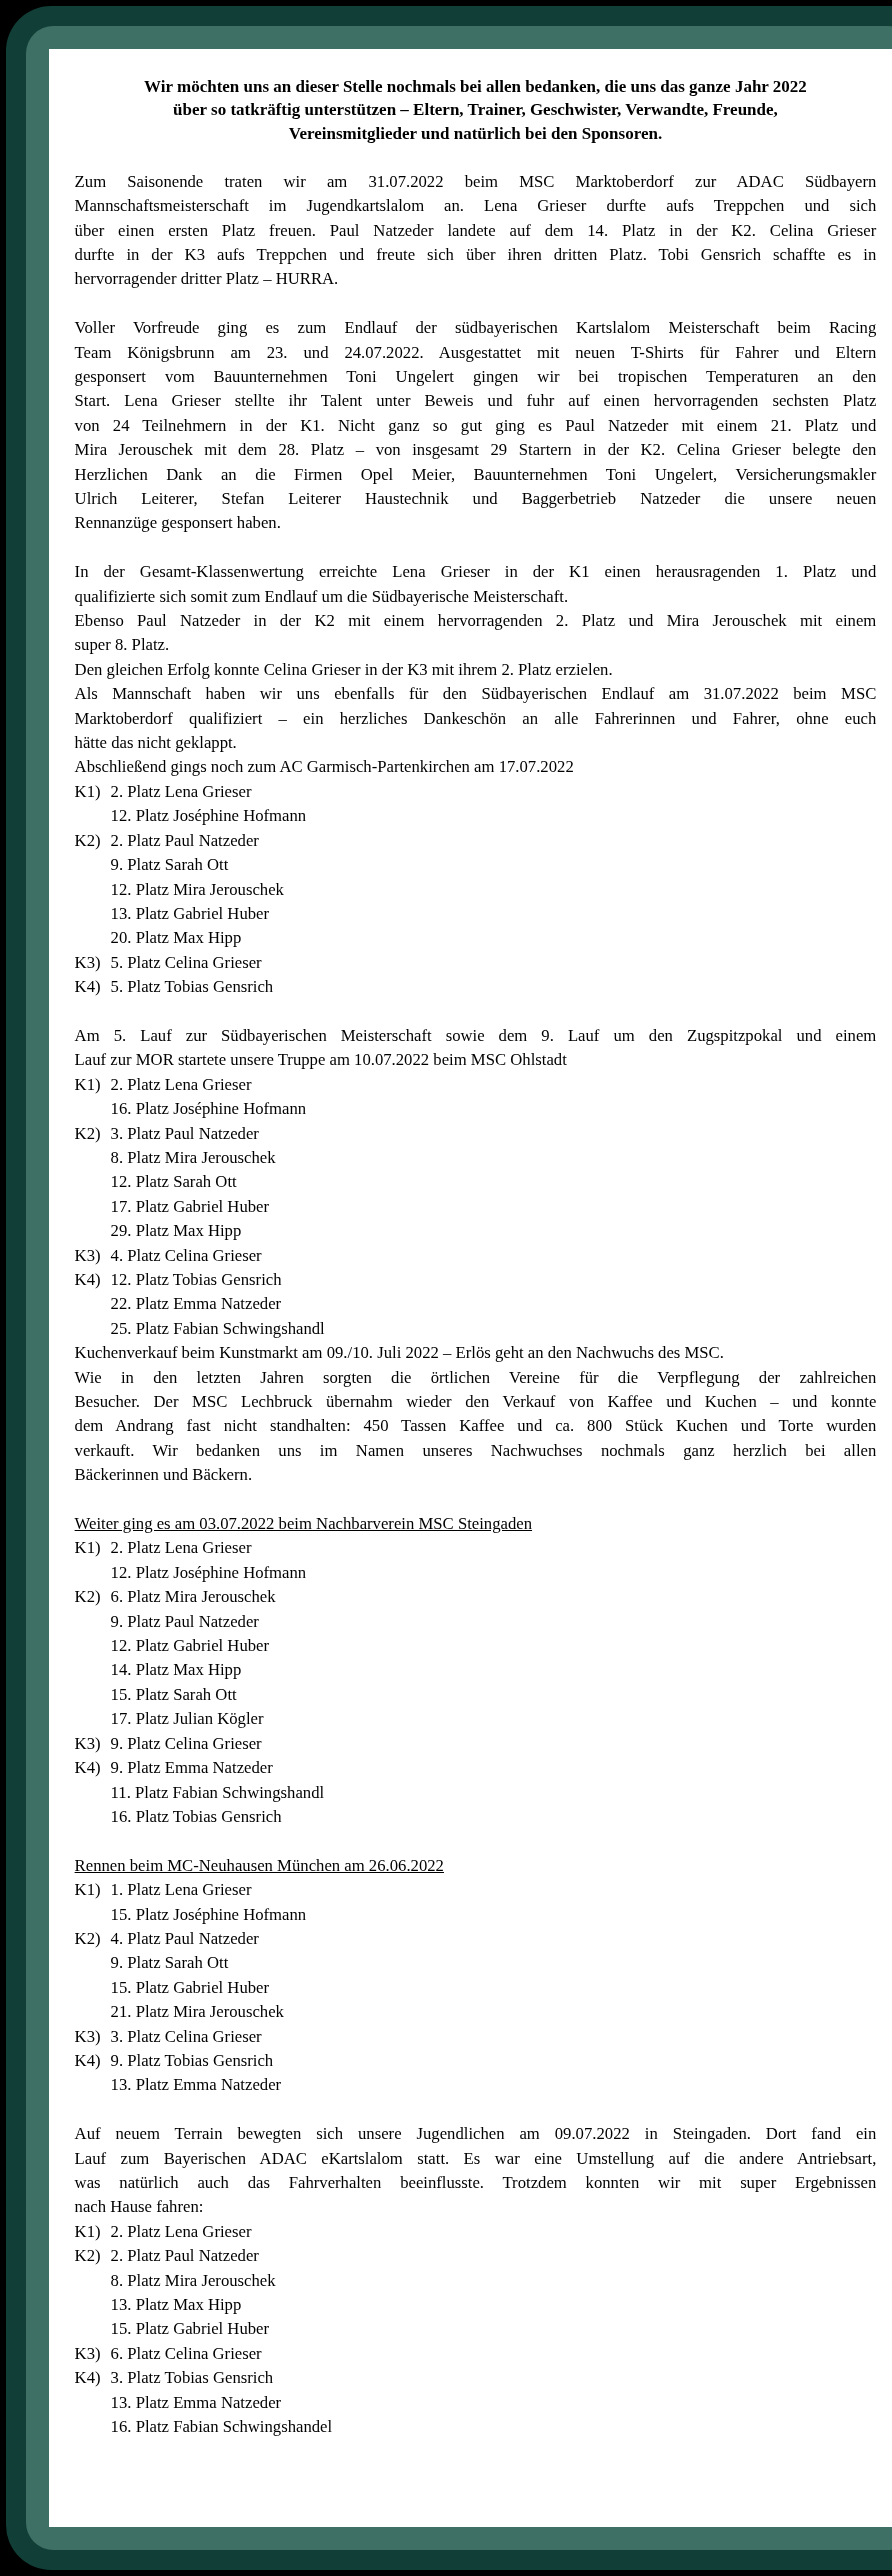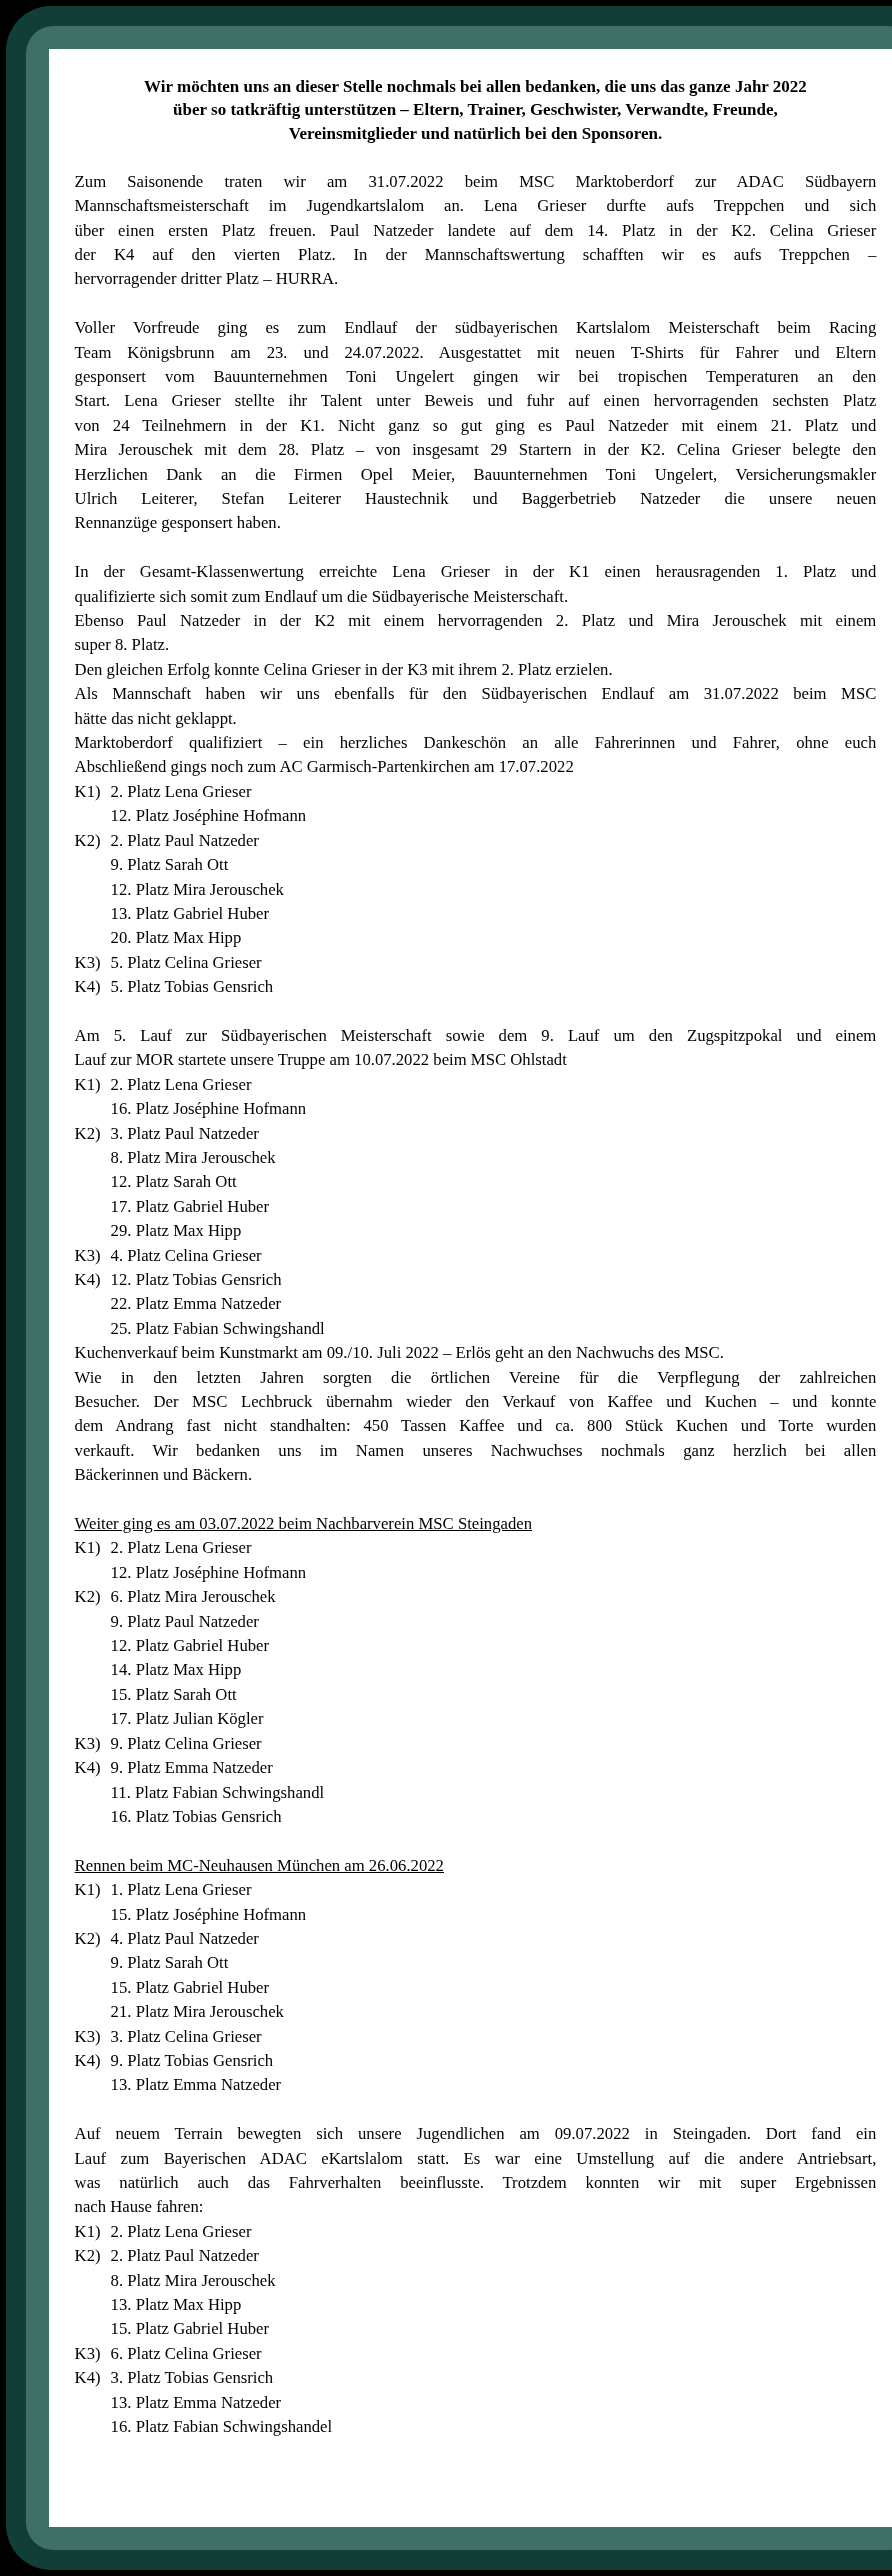--- a/index.html
+++ b/index.html
@@ -31,21 +31,21 @@
       <div class="doc-header">
           <div class="hdr-line">Wir möchten uns an dieser Stelle nochmals bei allen bedanken, die uns das ganze Jahr 2022</div>
           <div class="hdr-line">über so tatkräftig unterstützen – Eltern, Trainer, Geschwister, Verwandte, Freunde,</div>
           <div class="hdr-line">Vereinsmitglieder und natürlich bei den Sponsoren.</div>
         </div>
       <div>
           <div>
             <div class="ln j">Zum Saisonende traten wir am 31.07.2022 beim MSC Marktoberdorf zur ADAC Südbayern</div>
             <div class="ln j">Mannschaftsmeisterschaft im Jugendkartslalom an. Lena Grieser durfte aufs Treppchen und sich</div>
             <div class="ln j">über einen ersten Platz freuen. Paul Natzeder landete auf dem 14. Platz in der K2. Celina Grieser</div>
-            <div class="ln j">der K4 auf den vierten Platz. In der Mannschaftswertung schafften wir es aufs Treppchen –</div>
+            <div class="ln j">durfte in der K3 aufs Treppchen und freute sich über ihren dritten Platz. Tobi Gensrich schaffte es in</div>
             <div class="ln">hervorragender dritter Platz – HURRA.</div>
           </div>
           <div class="gap"></div>
           <div>
             <div class="ln j">Voller Vorfreude ging es zum Endlauf der südbayerischen Kartslalom Meisterschaft beim Racing</div>
             <div class="ln j">Team Königsbrunn am 23. und 24.07.2022. Ausgestattet mit neuen T-Shirts für Fahrer und Eltern</div>
             <div class="ln j">gesponsert vom Bauunternehmen Toni Ungelert gingen wir bei tropischen Temperaturen an den</div>
             <div class="ln j">Start. Lena Grieser stellte ihr Talent unter Beweis und fuhr auf einen hervorragenden sechsten Platz</div>
             <div class="ln j">von 24 Teilnehmern in der K1. Nicht ganz so gut ging es Paul Natzeder mit einem 21. Platz und</div>
             <div class="ln j">Mira Jerouschek mit dem 28. Platz – von insgesamt 29 Startern in der K2. Celina Grieser belegte den</div>
@@ -62,22 +62,22 @@
           </div>
           <div>
             <div class="ln j">Ebenso Paul Natzeder in der K2 mit einem hervorragenden 2. Platz und Mira Jerouschek mit einem</div>
             <div class="ln">super 8. Platz.</div>
           </div>
           <div>
             <div class="ln">Den gleichen Erfolg konnte Celina Grieser in der K3 mit ihrem 2. Platz erzielen.</div>
           </div>
           <div>
             <div class="ln j">Als Mannschaft haben wir uns ebenfalls für den Südbayerischen Endlauf am 31.07.2022 beim MSC</div>
+            <div class="ln j">Marktoberdorf qualifiziert – ein herzliches Dankeschön an alle Fahrerinnen und Fahrer, ohne euch</div>
             <div class="ln">hätte das nicht geklappt.</div>
-            <div class="ln j">Marktoberdorf qualifiziert – ein herzliches Dankeschön an alle Fahrerinnen und Fahrer, ohne euch</div>
           </div>
           <div>
             <div class="ln">Abschließend gings noch zum AC Garmisch-Partenkirchen am 17.07.2022</div>
           </div>
           <div>
             <div class="row">
               <div class="kcol">K1)</div>
               <div class="pcol">2. Platz Lena Grieser</div>
             </div>
             <div class="row">

